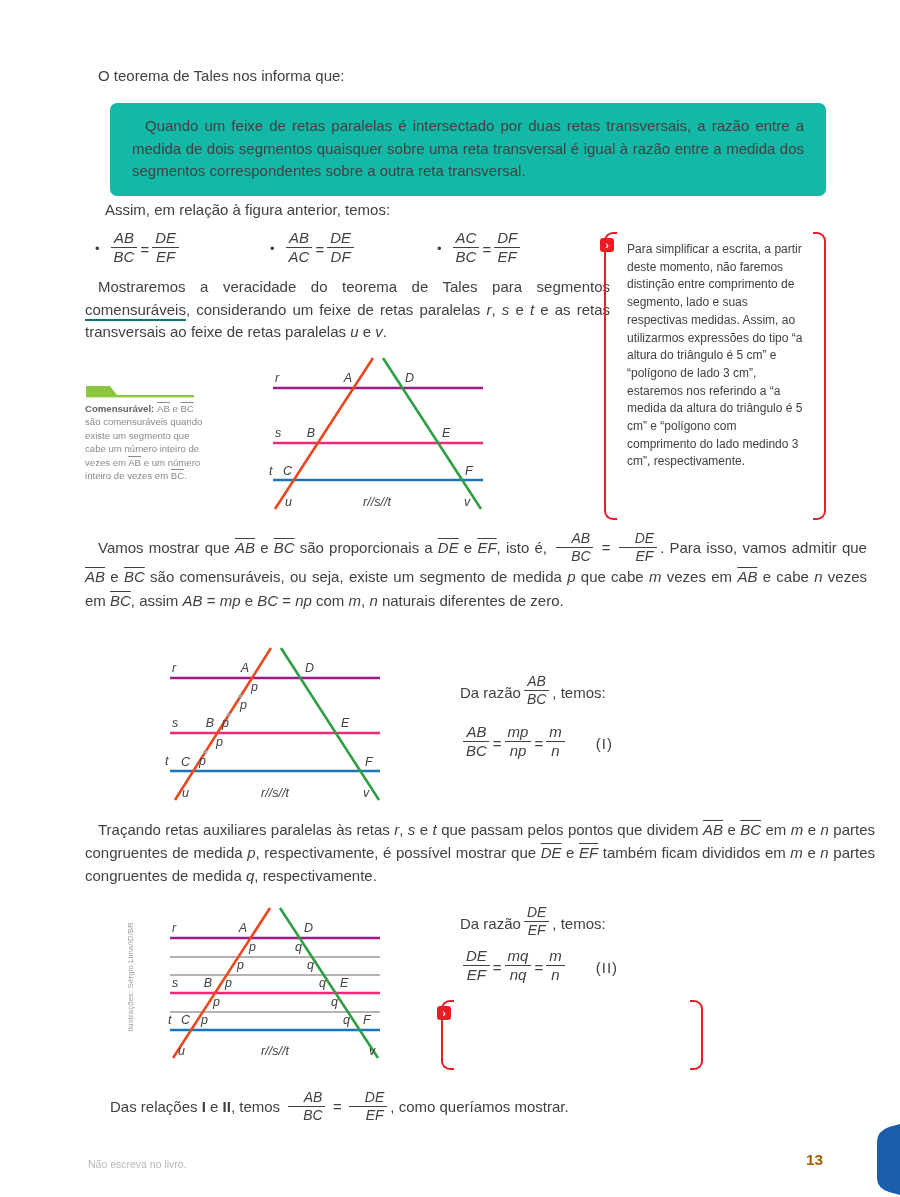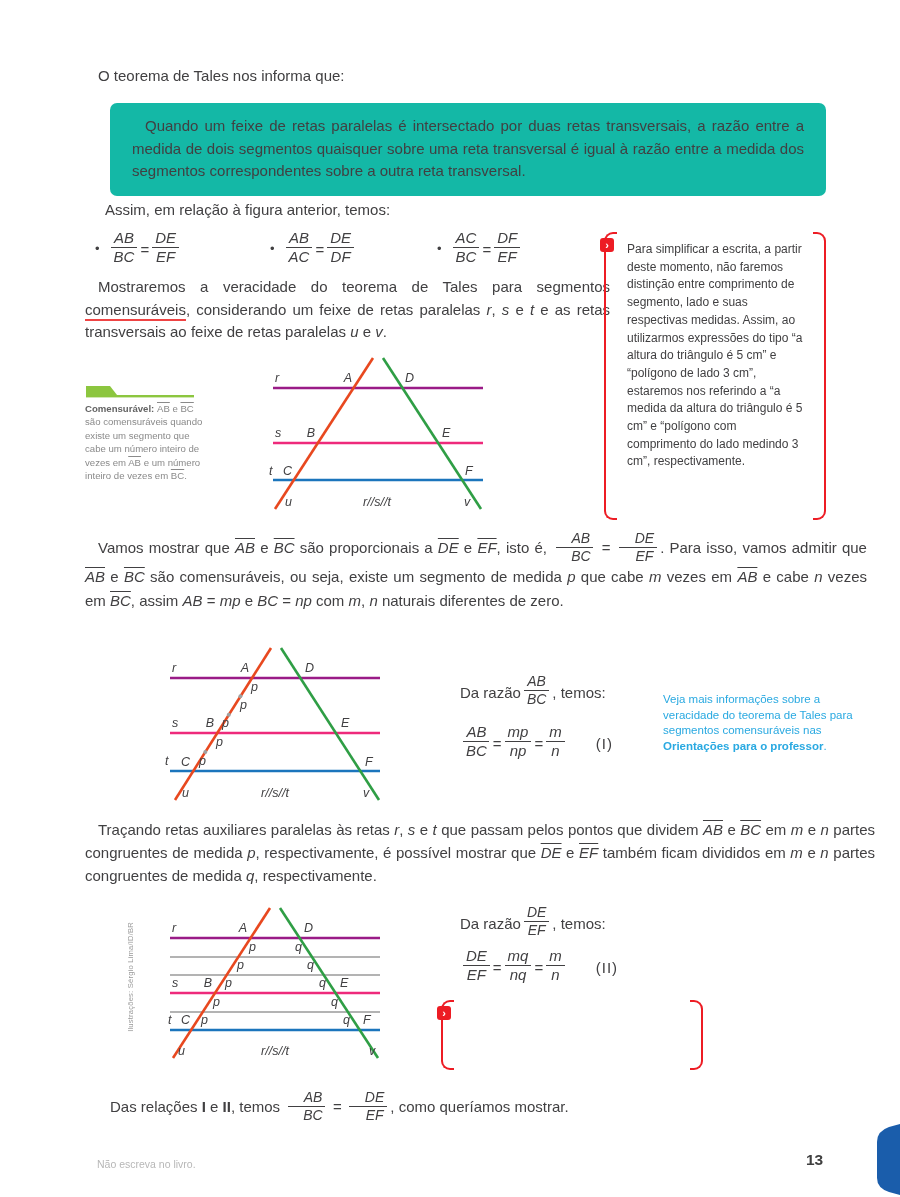--- a/index.html
+++ b/index.html
@@ -5,21 +5,21 @@
   html,body{margin:0;padding:0;background:#ffffff;}
   #page{position:relative;width:900px;height:1197px;background:#ffffff;overflow:hidden;
         font-family:"Liberation Sans","DejaVu Sans",sans-serif;color:#414042;}
   .abs{position:absolute;}
   .body-text{font-size:15px;line-height:23px;color:#414042;}
   .indent{text-indent:13px;}
   .just{text-align:justify;}
   .i{font-style:italic;}
   .b{font-weight:bold;}
   .ol{font-style:italic;text-decoration:overline;}
-  .ug{border-bottom:2px solid #ef4444;padding-bottom:1px;}
+  .ug{border-bottom:2px solid #0f766e;padding-bottom:1px;}
   
   .frac{display:inline-flex;flex-direction:column;align-items:center;vertical-align:middle;
         font-style:italic;margin:0 3px;line-height:1.05;transform:translateY(-2px);}
   .frac .num{padding:0 3px 1px;border-bottom:1.4px solid #414042;}
   .frac .den{padding:1px 3px 0;}
   
   .theorem-box{left:110px;top:103px;width:716px;background:#14b8a6;border-radius:7px;
                padding:12px 22px 13px;box-sizing:border-box;font-size:15px;line-height:22.5px;}
   
   .bullet-eq{display:flex;align-items:center;font-size:15px;}
@@ -41,22 +41,22 @@
   .blue-note{left:663px;top:692px;width:198px;font-size:11.5px;line-height:15.6px;color:#29a9e1;}
   
   .eq-line{display:flex;align-items:center;font-size:15px;}
   .eq-label{font-style:normal;margin-left:28px;letter-spacing:1px;}
   .eq-inline .frac{font-size:14px;}
   
   svg text{font-family:"Liberation Sans","DejaVu Sans",sans-serif;font-size:12.5px;
            font-style:italic;fill:#414042;}
   .credit span{display:inline-block;writing-mode:vertical-rl;transform:rotate(180deg);
                font-size:7.6px;color:#9a9a9a;letter-spacing:.2px;white-space:nowrap;font-style:normal;}
-  .footer-note{left:97px;top:1158px;font-size:10.5px;color:#b7b7b7;}
-  .page-num{left:806px;top:1151px;font-size:15.5px;font-weight:bold;color:#404040;}
+  .footer-note{left:88px;top:1158px;font-size:10.5px;color:#b7b7b7;}
+  .page-num{left:806px;top:1151px;font-size:15.5px;font-weight:bold;color:#a16207;}
 </style>
 </head>
 <body>
 
 <div id="page">
 
   <p class="abs body-text indent" style="left:85px;top:64px;width:600px;margin:0">O teorema de Tales nos informa que:</p>
 
   <div class="abs theorem-box just indent">
     <span>Quando um feixe de retas paralelas é intersectado por duas retas transversais, a razão entre a medida de dois segmentos quaisquer sobre uma reta transversal é igual à razão entre a medida dos segmentos correspondentes sobre a outra reta transversal.</span>
@@ -201,21 +201,20 @@
         </span>
         <span> = </span>
         <span class="frac">
           <span class="num">m</span>
           <span class="den">n</span>
         </span>
       </span>
     <span class="eq-label">(I)</span>
   </div>
 
-  <div class="abs blue-note"><span>Veja mais informações sobre a veracidade do teorema de Tales para segmentos comensuráveis nas </span><span class="b">Orientações para o professor</span><span>.</span></div>
 
   <p class="abs body-text just indent" style="left:85px;top:818px;width:790px;margin:0;line-height:23px"><span>Traçando retas auxiliares paralelas às retas </span><span class="i">r</span><span>, </span><span class="i">s</span><span> e </span><span class="i">t</span><span> que passam pelos pontos que dividem </span><span class="ol">AB</span><span> e </span><span class="ol">BC</span><span> em </span><span class="i">m</span><span> e </span><span class="i">n</span><span> partes congruentes de medida </span><span class="i">p</span><span>, respectivamente, é possível mostrar que </span><span class="ol">DE</span><span> e </span><span class="ol">EF</span><span> também ficam divididos em </span><span class="i">m</span><span> e </span><span class="i">n</span><span> partes congruentes de medida </span><span class="i">q</span><span>, respectivamente.</span></p>
 
   <svg class="abs" style="left:128px;top:898px" width="330" height="182" viewBox="0 0 330 182">
     <line x1="42" y1="59" x2="252" y2="59" stroke="#9a9a9a" stroke-width="1.7"></line>
     <line x1="42" y1="77" x2="252" y2="77" stroke="#9a9a9a" stroke-width="1.7"></line>
     <line x1="42" y1="114" x2="252" y2="114" stroke="#9a9a9a" stroke-width="1.7"></line>
     <line x1="42" y1="40" x2="252" y2="40" stroke="#9a1b87" stroke-width="2.4"></line>
     <line x1="42" y1="95" x2="252" y2="95" stroke="#ee2a7b" stroke-width="2.4"></line>
     <line x1="42" y1="132" x2="252" y2="132" stroke="#1b75bc" stroke-width="2.4"></line>

